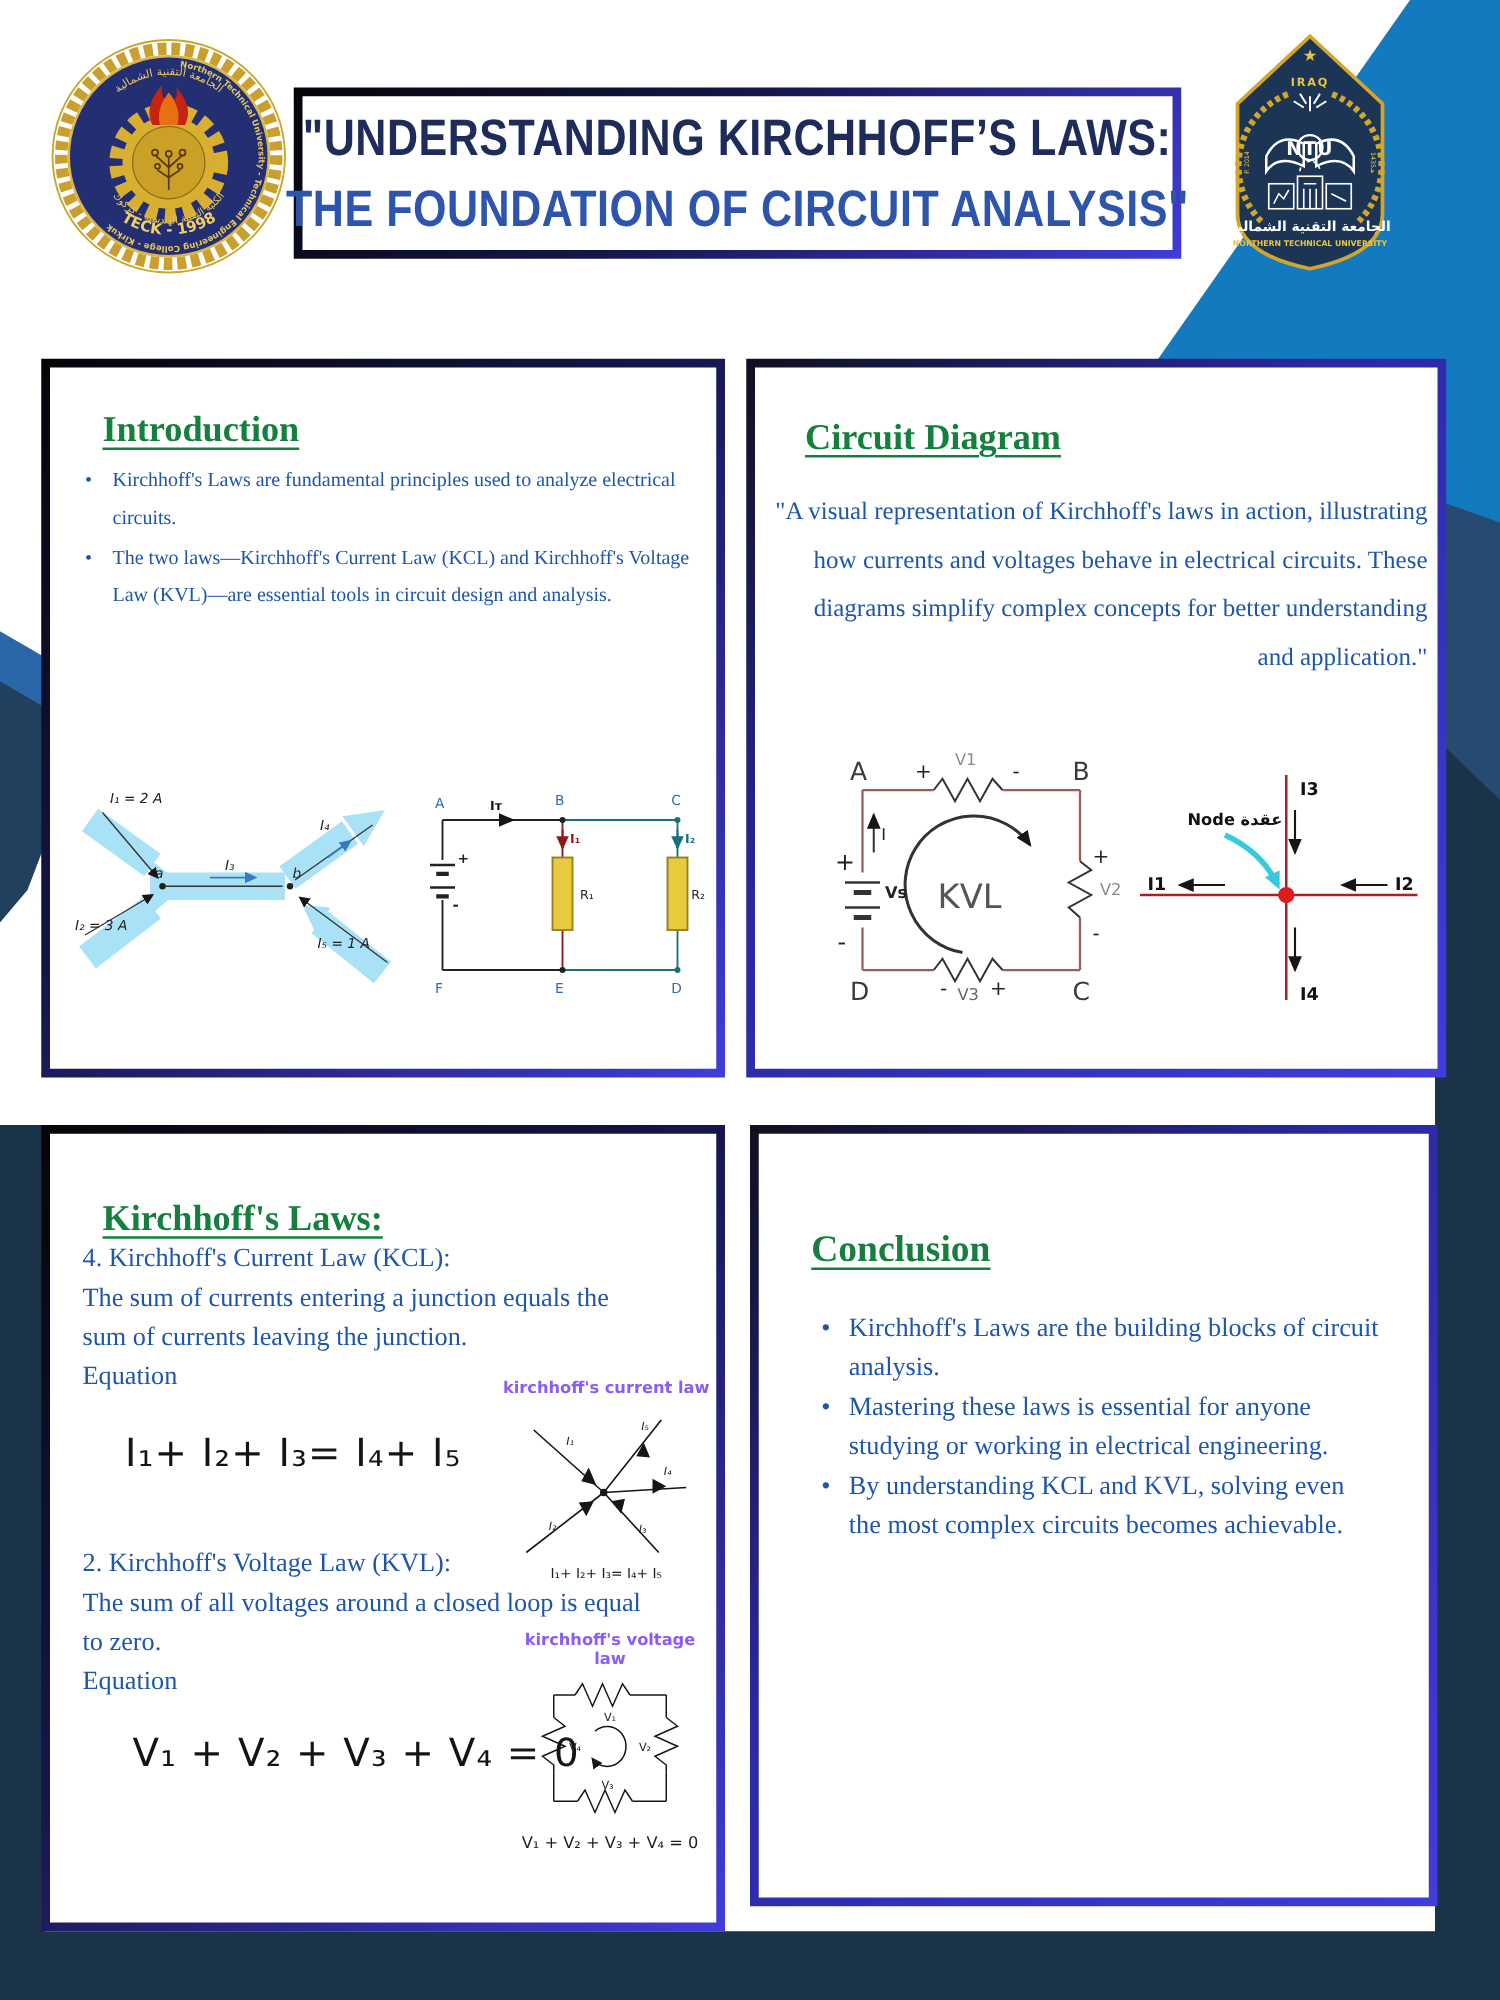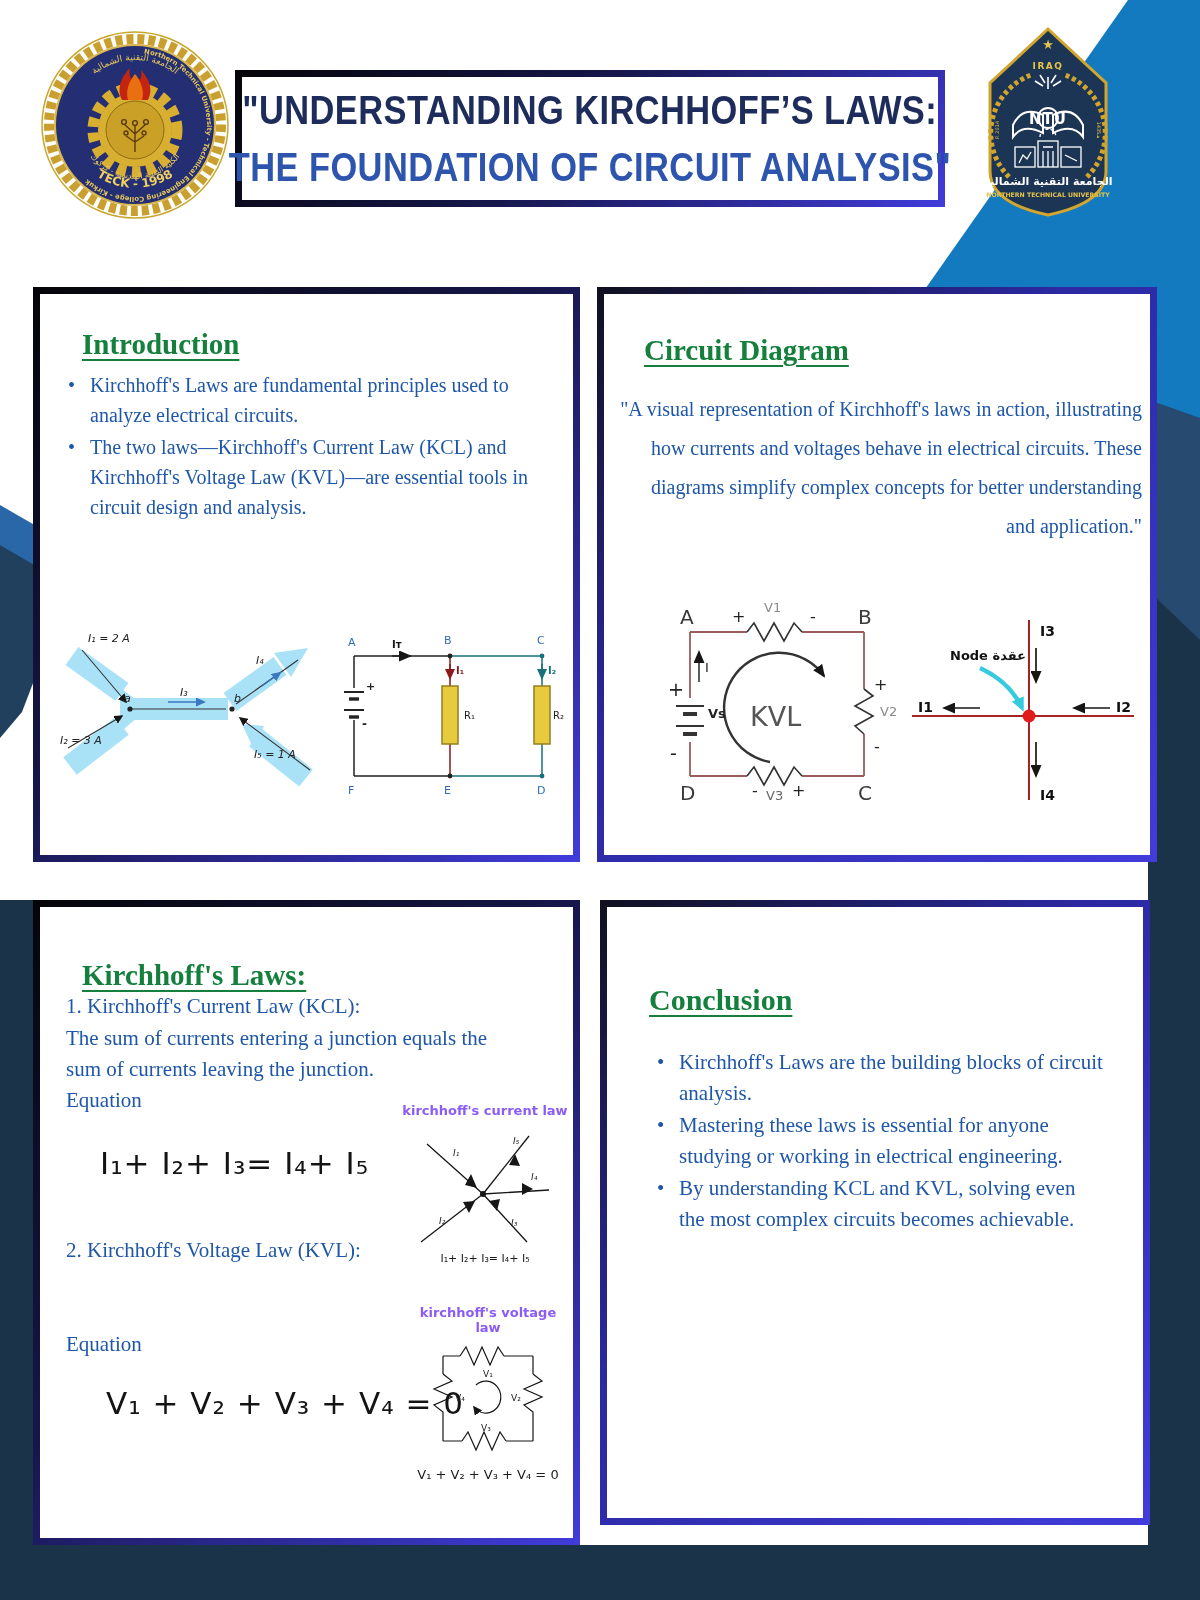--- a/index.html
+++ b/index.html
@@ -16,21 +16,21 @@
               justify-content:center;align-items:center;gap:10px;}
   .t-line{font-family:"Liberation Sans",sans-serif;font-weight:700;font-size:41px;
           letter-spacing:.5px;transform:scaleX(.84);transform-origin:50% 50%;white-space:nowrap;}
   .t1{color:#1d2c5a;}
   .t2{color:#2e55ad;}
   
   .sec-h{font-weight:700;font-size:29px;color:#15803d;text-decoration:underline;
          text-decoration-thickness:2px;text-underline-offset:5px;margin:16px;}
   
   ul.blt{list-style:none;margin:0;padding:0;}
-  ul.blt li{position:relative;padding-left:26px;color:#1e56a8;font-size:20px;line-height:30px;margin-bottom:2px;}
+  ul.blt li{position:relative;padding-left:26px;color:#1e56a8;font-size:16px;line-height:30px;margin-bottom:2px;}
   ul.blt li::before{content:"•";position:absolute;left:4px;top:0;color:#1e56a8;}
   .quote{color:#1e56a8;font-size:20px;line-height:39px;margin:0;}
   .law-t{color:#1e56a8;font-size:21px;line-height:31px;margin:0;}
   .law-eq{font-family:"DejaVu Sans",sans-serif;font-size:31px;color:#141414;letter-spacing:1px;}
   .fig{position:absolute;text-align:center;}
   .fig-cap{font-family:"DejaVu Sans",sans-serif;font-weight:700;font-size:13px;color:#8b5cf6;}
   .fig-eq{font-family:"DejaVu Sans",sans-serif;font-size:11px;color:#1c1c1c;}
   .abs{position:absolute;}
   text{font-family:"DejaVu Sans",sans-serif;}
   .ser{font-family:"DejaVu Serif",serif;}
@@ -300,21 +300,21 @@
           <text x="212" y="102">I2</text>
           <text x="136" y="190">I4</text>
         </g>
       </svg>
     </div>
   </div>
 
   <div class="frame" style="left:33px;top:900px;width:547px;height:645px;">
     <div class="inner">
       <h2 class="sec-h abs" style="left:26px;top:36px;">Kirchhoff's  Laws:</h2>
-      <p class="law-t abs" style="left:26px;top:84px;">1. Kirchhoff's Current Law (KCL):</p>
+      <p class="law-t abs" style="left:26px;top:84px;">4. Kirchhoff's Current Law (KCL):</p>
       <p class="law-t abs" style="left:26px;top:116px;width:455px;">The sum of currents entering a junction equals the sum of currents leaving the junction.</p>
       <p class="law-t abs" style="left:26px;top:178px;">Equation</p>
       <div class="law-eq abs" style="left:60px;top:238px;">I₁+ I₂+ I₃= I₄+ I₅</div>
 
       <div class="fig" style="left:360px;top:196px;width:170px;">
         <div class="fig-cap">kirchhoff's current law</div>
         <svg width="140" height="122" viewBox="0 0 140 122" style="margin:4px auto 0;">
           <g stroke="#161616" stroke-width="1.3" fill="none">
             <path d="M12,22 L68,72"></path>
               <path d="M68,72 L114,14"></path>
@@ -335,20 +335,21 @@
             <text x="98" y="22">I₅</text>
             <text x="116" y="58">I₄</text>
             <text x="24" y="102">I₂</text>
             <text x="96" y="104">I₃</text>
           </g>
         </svg>
         <div class="fig-eq" style="margin-top:8px;">I₁+ I₂+ I₃= I₄+ I₅</div>
       </div>
 
       <p class="law-t abs" style="left:26px;top:328px;">2. Kirchhoff's Voltage Law (KVL):</p>
+      <p class="law-t abs" style="left:26px;top:360px;width:460px;">The sum of all voltages around a closed loop is equal to zero.</p>
       <p class="law-t abs" style="left:26px;top:422px;">Equation</p>
       <div class="law-eq abs" style="left:66px;top:478px;">V₁ + V₂ + V₃ + V₄ = 0</div>
 
       <div class="fig" style="left:368px;top:398px;width:160px;">
         <div class="fig-cap">kirchhoff's voltage law</div>
         <svg width="120" height="112" viewBox="0 0 120 112" style="margin:6px auto 0;">
           <g stroke="#161616" stroke-width="1.2" fill="none">
             <path d="M15,15 H32 M76,15 H105 M105,15 V33 M105,77 V100 M15,100 H34 M78,100 H105 M15,15 V33 M15,77 V100"></path>
             <polyline points="32,15 38,6 46,24 54,6 62,24 70,6 76,15"></polyline>
             <polyline points="105,33 114,40 96,48 114,56 96,64 105,71 105,77"></polyline>

